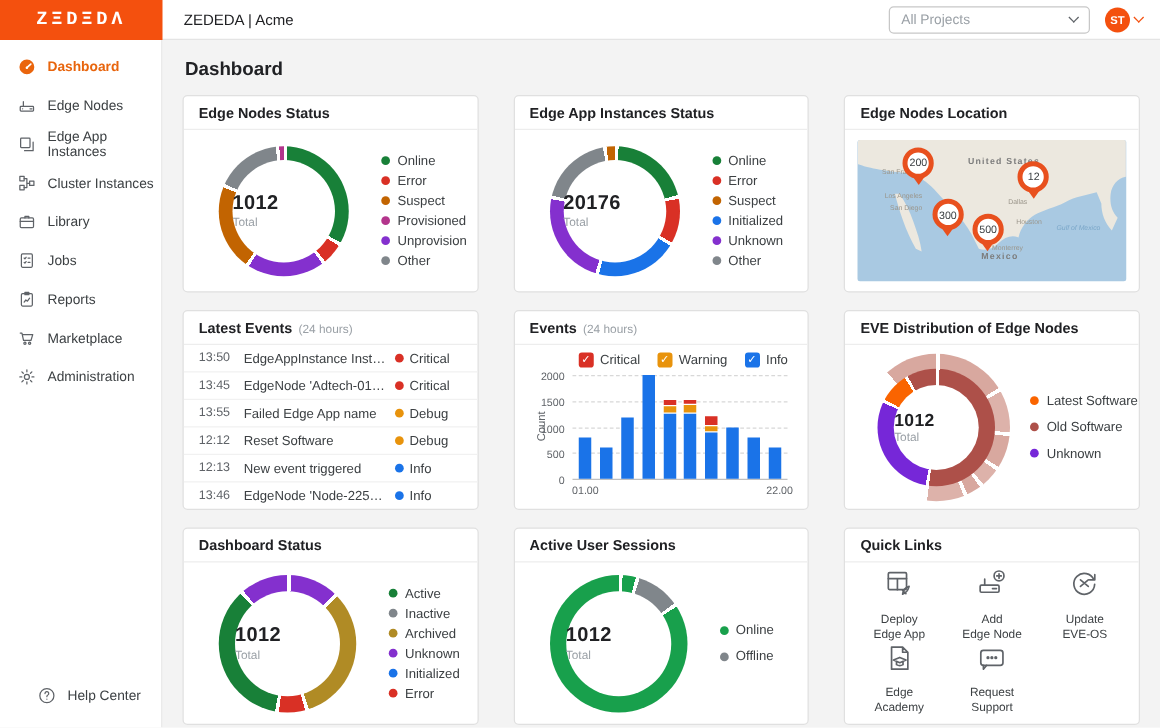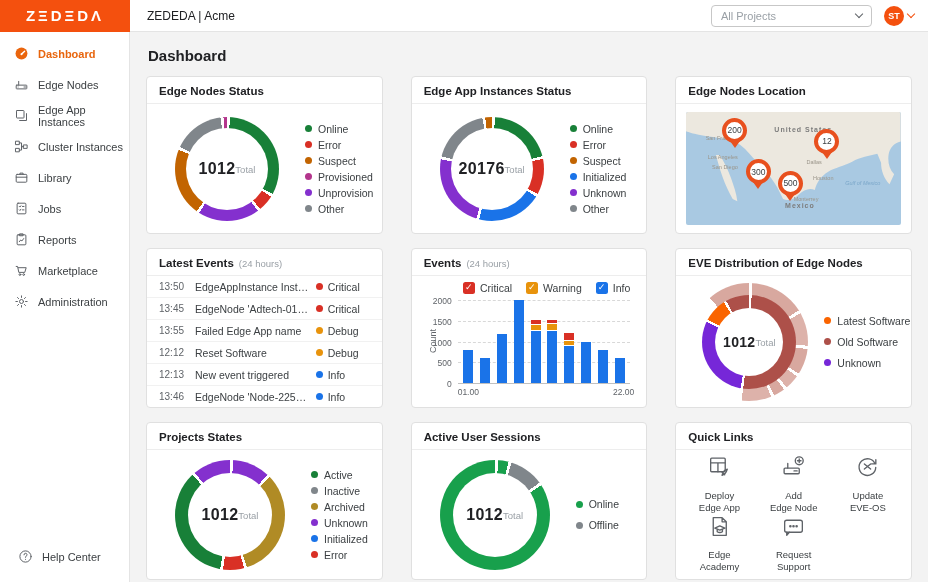--- a/index.html
+++ b/index.html
@@ -3,58 +3,58 @@
 <meta charset="utf-8">
 <style>
   * { box-sizing: border-box; margin: 0; padding: 0; }
   html,body { width:928px; height:582px; overflow:hidden; }
   body { font-family:"Liberation Sans", sans-serif; background:#fff; position:relative; color:#3c4043; }
 
   
   .topbar { position:absolute; top:0; left:0; right:0; height:32px; background:#fff;
             border-bottom:1px solid #e4e4e4; display:flex; align-items:center; z-index:5; }
   .logo { width:130px; height:32px; background:#f4500e; color:#fff; display:flex; align-items:center;
-          justify-content:center; font-weight:bold; font-size:15px; letter-spacing:3px; }
+          justify-content:center; font-weight:bold; font-size:15px; letter-spacing:3px;font-family:Liberation Mono, monospace; }
   .orgtitle { margin-left:17px; font-size:12px; color:#202124; }
   .topright { margin-left:auto; display:flex; align-items:center; gap:12px; padding-right:14px; }
   .projsel { width:161px; height:22px; border:1px solid #c7c7c7; border-radius:4px; display:flex;
              align-items:center; justify-content:space-between; padding:0 9px; font-size:11px; color:#9aa0a6; background:#fff; cursor:pointer; }
   .chev { width:6px; height:6px; border-right:1.5px solid #5f6368; border-bottom:1.5px solid #5f6368;
           transform:rotate(45deg); margin-top:-3px; }
   .avatarwrap { display:flex; align-items:center; gap:4px; cursor:pointer; }
   .avatar { width:20px; height:20px; border-radius:50%; background:#f4500e; color:#fff; font-size:9px;
             font-weight:bold; display:flex; align-items:center; justify-content:center; }
   .chev.orange { border-color:#f4500e; }
 
   
   .sidebar { position:absolute; left:0; top:32px; bottom:0; width:130px; background:#fff;
              border-right:1px solid #e4e4e4; padding-top:6px; z-index:4; }
   .side-item { height:31px; display:flex; align-items:center; gap:9px; padding-left:14px;
                font-size:11px; color:#3c4043; cursor:pointer; }
   .side-item.active { color:#e8650d; font-weight:bold; }
   .sic { width:15px; height:15px; flex:none; }
   .oic { fill:none; stroke:#5f6368; stroke-width:1.6; stroke-linecap:round; stroke-linejoin:round; }
-  .helpitem { position:absolute; bottom:10px; left:4px; right:0; }
+  .helpitem { position:absolute; bottom:10px; left:16px; right:0; }
 
   
   .main { position:absolute; left:130px; top:32px; right:0; bottom:0; background:#f3f3f3; padding:13px 16px; }
   .pagetitle { font-size:15px; font-weight:600; color:#202124; margin:2px 0 12px 2px; }
   .grid { display:grid; grid-template-columns:repeat(3,1fr); grid-template-rows:158px 160px 158px; gap:14px 28px; }
 
   .card { background:#fff; border:1px solid #e0e0e0; border-radius:4px; display:flex; flex-direction:column; overflow:hidden; }
   .card-h { padding:8px 12px 6px; border-bottom:1px solid #ededed; font-size:11.5px; font-weight:bold;
             color:#202124; display:flex; align-items:baseline; gap:5px; flex:none; }
   .card-sub { font-weight:normal; font-size:9.5px; color:#9aa0a6; }
   .card-b { flex:1; position:relative; display:flex; align-items:center; }
 
   
   .donut { border-radius:50%; display:flex; align-items:center; justify-content:center; flex:none; }
   .d104 { width:104px; height:104px; }
   .d110 { width:110px; height:110px; }
-  .hole { background:#fff; border-radius:50%; display:flex; flex-direction:row; align-items:center; justify-content:center; }
+  .hole { background:#fff; border-radius:50%; display:flex; flex-direction:column; justify-content:center; }
   .h82 { width:82px; height:82px; }
   .h84 { width:84px; height:84px; }
   .total { font-size:16px; font-weight:600; color:#202124; letter-spacing:.3px; }
   .tlabel { font-size:9.5px; color:#9aa0a6; margin-top:1px; }
   .donut-body { padding-left:28px; gap:26px; }
   .lg { display:flex; flex-direction:column; gap:4px; }
   .li { display:flex; align-items:center; gap:6px; font-size:10.5px; color:#3c4043; }
   .dot { width:7px; height:7px; border-radius:50%; flex:none; }
   
   .eve-body { padding-left:14px; gap:16px; }
@@ -486,21 +486,21 @@
           <div class="li">
               <span class="dot" style="background-color: rgb(118, 39, 216);"></span>
               <span>Unknown</span>
             </div>
         </div>
       </div>
     </div>
 
     <div class="card">
       <div class="card-h">
-          <span>Projects States</span>
+          <span>Dashboard Status</span>
         </div>
       <div class="card-b donut-body">
         <div class="donut d110" style="background: conic-gradient(rgb(255, 255, 255) 0%, rgb(255, 255, 255) 0.9%, rgb(132, 48, 206) 0.9%, rgb(132, 48, 206) 12%, rgb(255, 255, 255) 12%, rgb(255, 255, 255) 12.9%, rgb(176, 139, 37) 12.9%, rgb(176, 139, 37) 45%, rgb(255, 255, 255) 45%, rgb(255, 255, 255) 45.9%, rgb(217, 48, 37) 45.9%, rgb(217, 48, 37) 52%, rgb(255, 255, 255) 52%, rgb(255, 255, 255) 52.9%, rgb(24, 128, 56) 52.9%, rgb(24, 128, 56) 88%, rgb(255, 255, 255) 88%, rgb(255, 255, 255) 88.9%, rgb(132, 48, 206) 88.9%, rgb(132, 48, 206) 100%);">
           <div class="hole h84">
               <div class="total">1012</div>
               <div class="tlabel">Total</div>
             </div>
         </div>
         <div class="lg">
           <div class="li">

